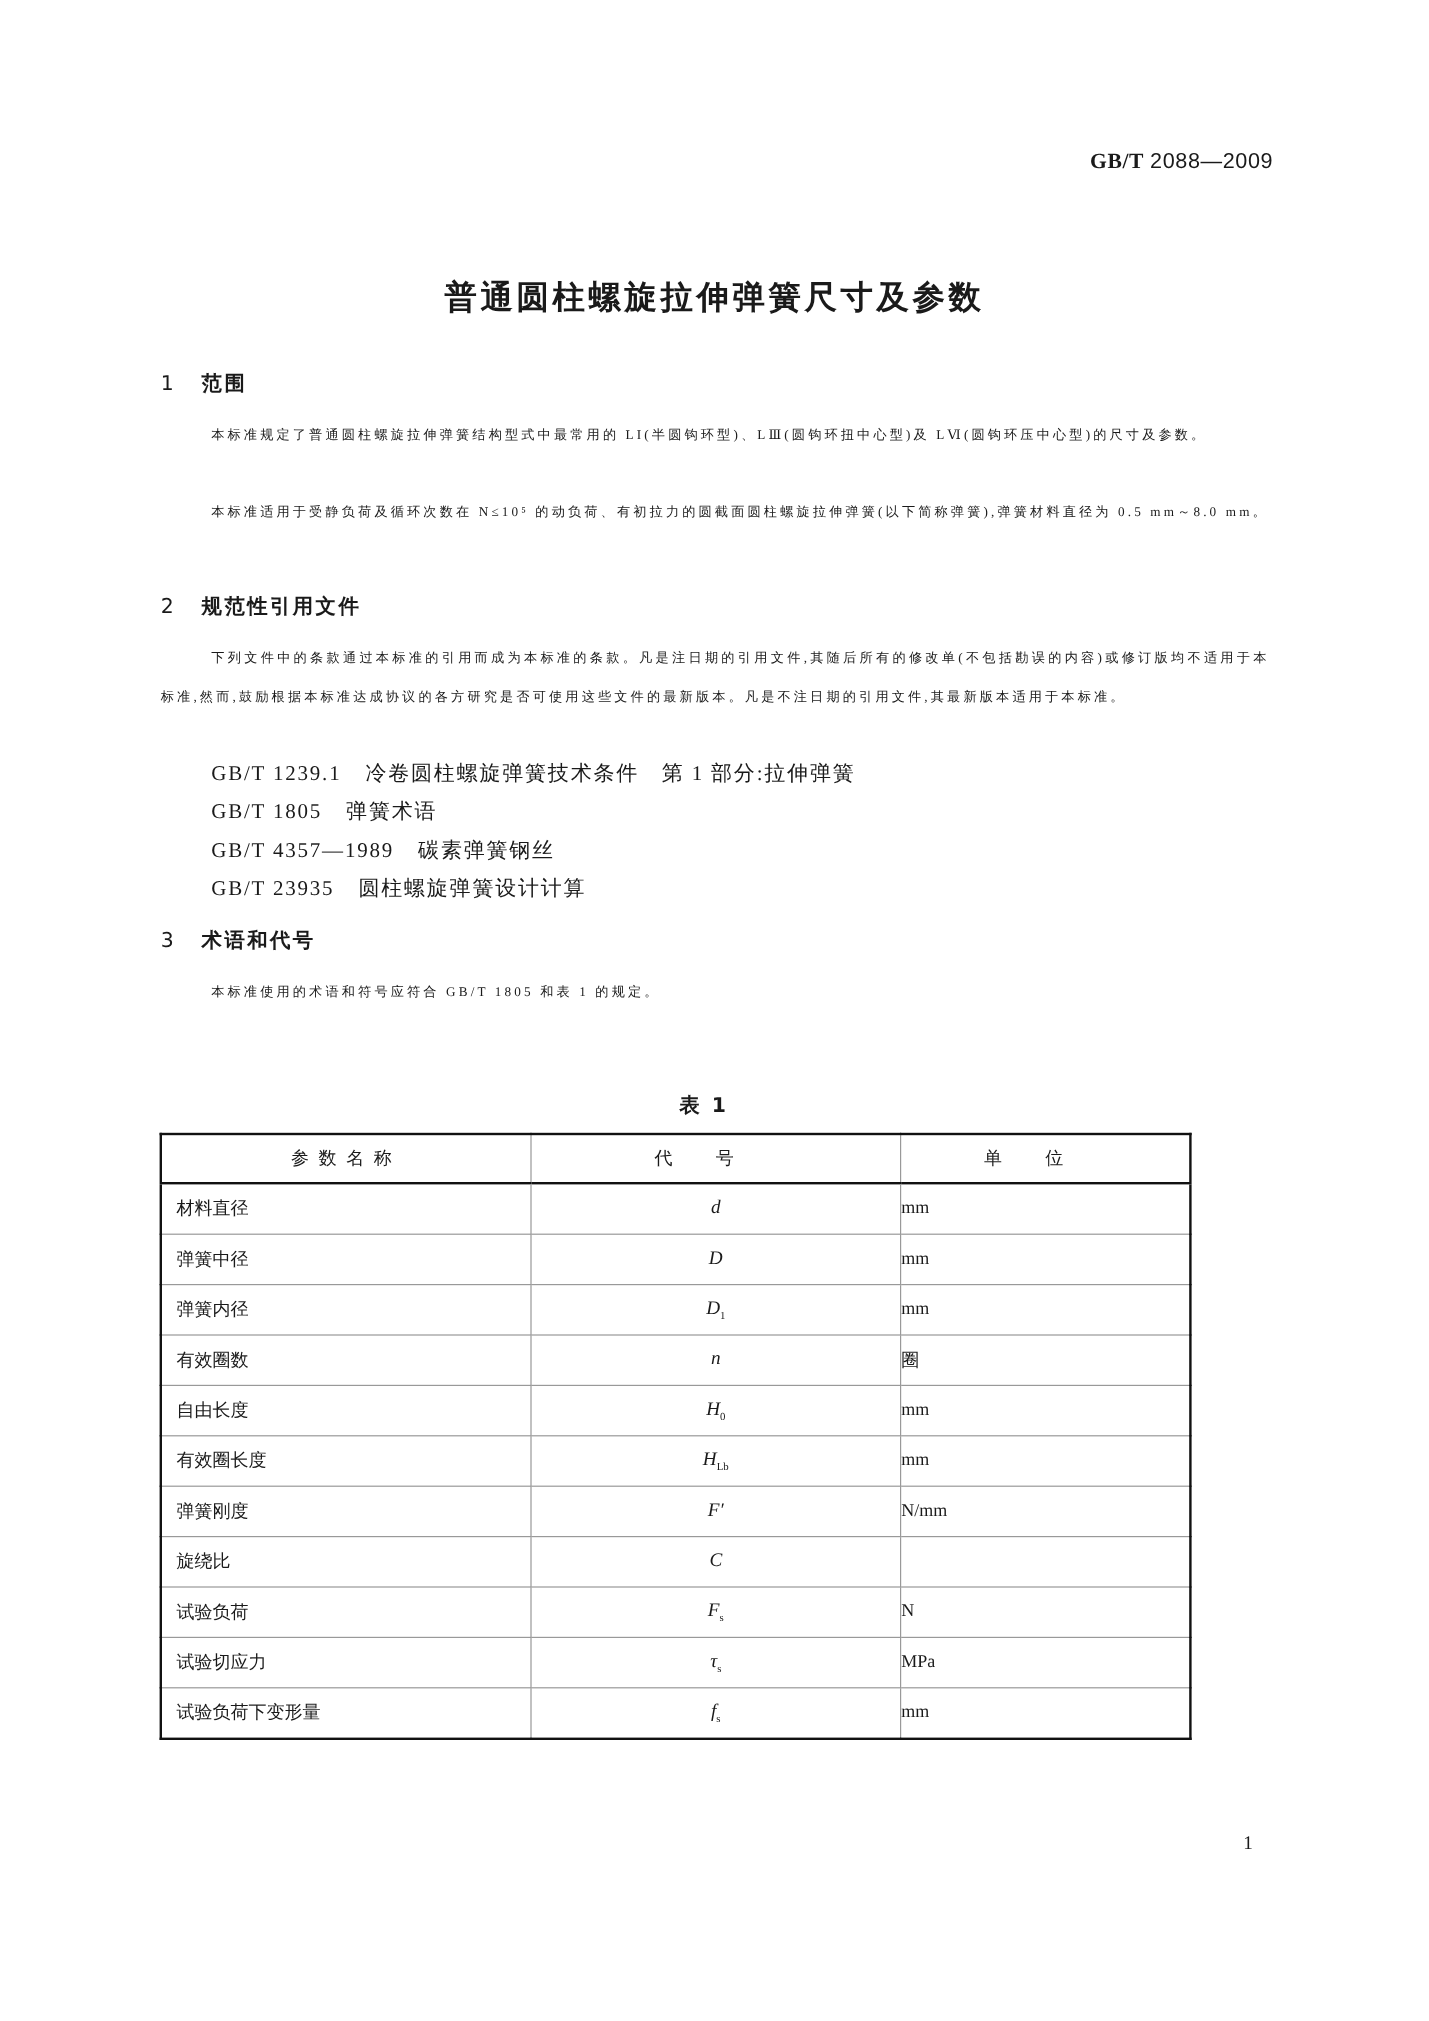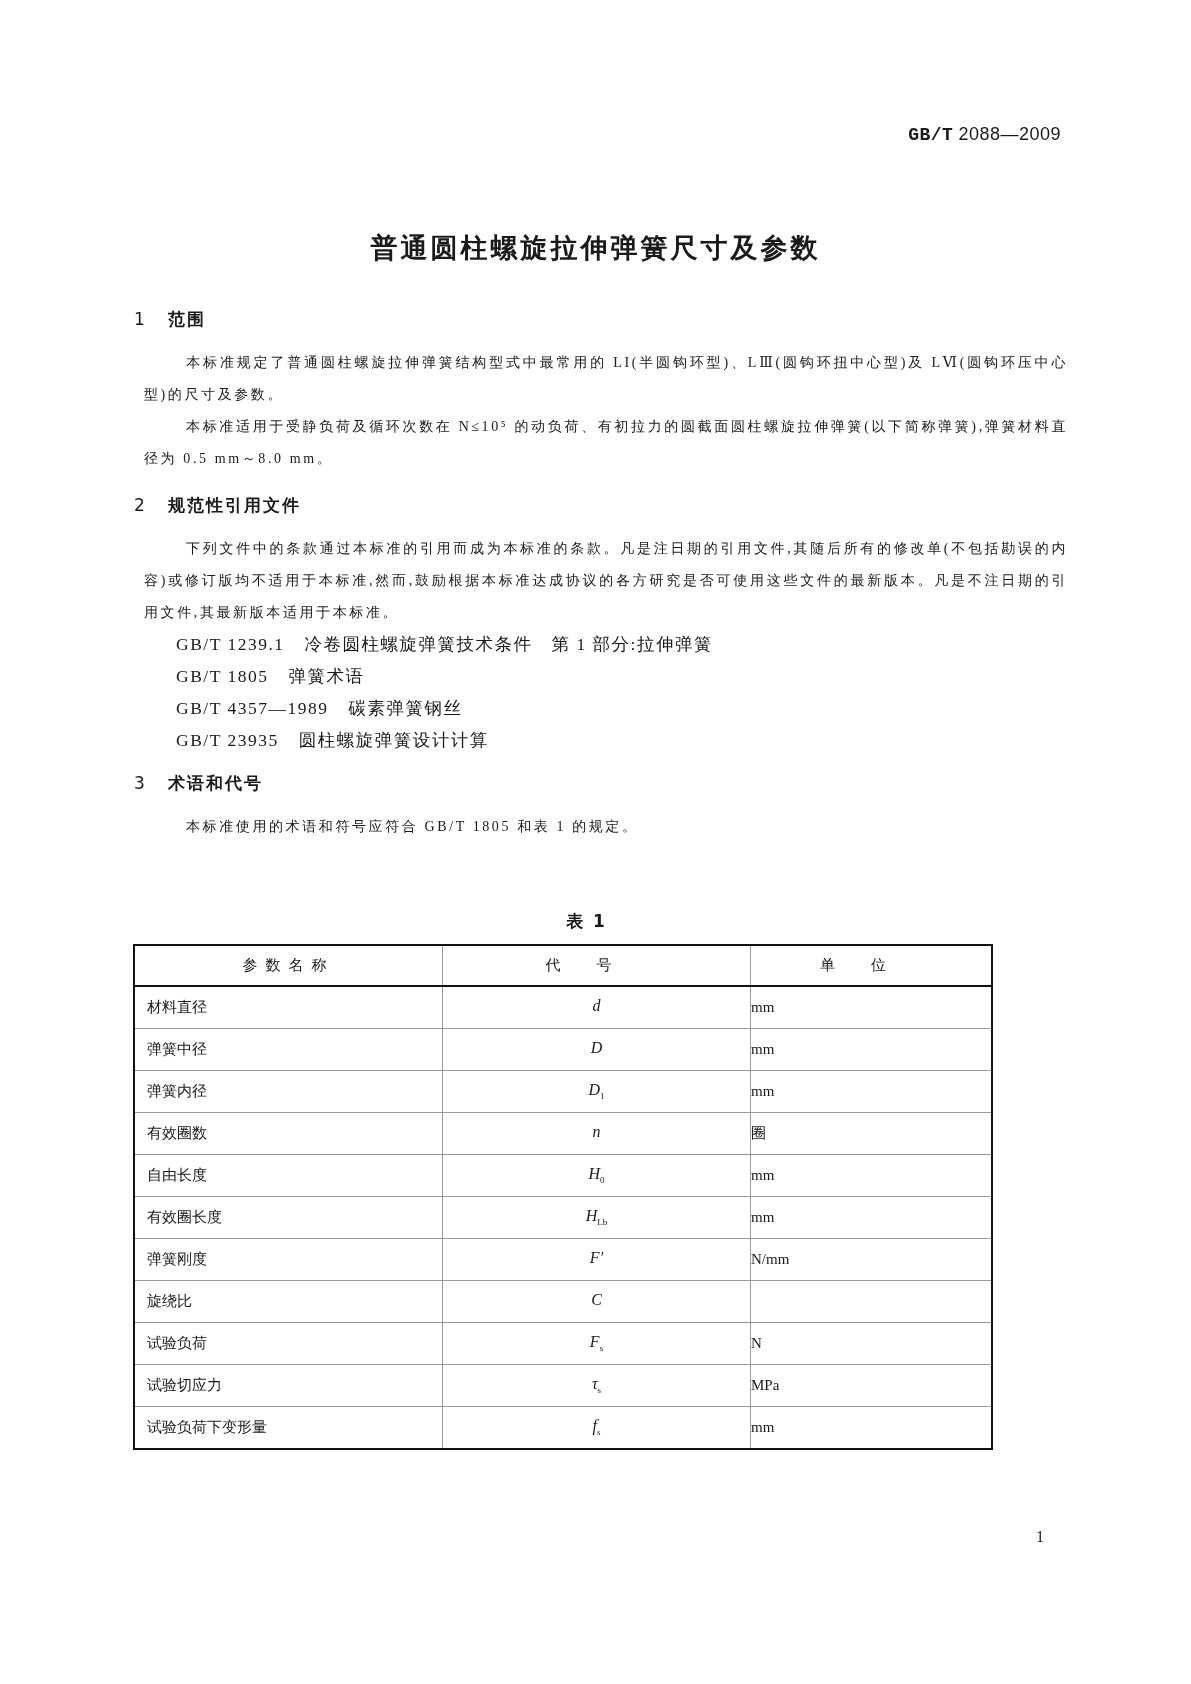--- a/index.html
+++ b/index.html
@@ -1,26 +1,26 @@
 <!DOCTYPE html>
 <html><head>
 <meta charset="utf-8">
 <style>
   html, body { margin: 0; padding: 0; background: #ffffff; }
   body { width: 1191px; height: 1684px; position: relative; overflow: hidden; color: #1a1a1a;
          font-family: "Liberation Serif", "DejaVu Serif", serif; }
   .abs { position: absolute; }
   .std-no { right: 130px; top: 124px; font-size: 18px; letter-spacing: 0.5px; }
-  .std-no b { font-family: Liberation Mono, monospace; font-weight: bold; }
+  .std-no b { font-family: Liberation Serif, serif; font-weight: bold; }
   .std-no span.num { font-family: "Liberation Sans", "DejaVu Sans", sans-serif; }
   .title { left: 0; width: 1191px; top: 230px; text-align: center; font-size: 27px; letter-spacing: 3px;
            font-family: "DejaVu Sans", "Liberation Sans", sans-serif; font-weight: bold; }
   .h { left: 134px; font-size: 17px; font-family: "DejaVu Sans", "Liberation Sans", sans-serif; font-weight: bold; letter-spacing: 2px; }
   .h .n { display: inline-block; width: 34px; font-weight: normal; }
-  .p { left: 144px; width: 924px; font-size: 14px; line-height: 32px; letter-spacing: 2.6px; text-align: justify; }
+  .p { left: 134px; width: 924px; font-size: 11px; line-height: 32px; letter-spacing: 2.6px; text-align: justify; }
   .p .ind { display: inline-block; width: 42px; }
   .ref { left: 176px; font-size: 17.5px; line-height: 32px; letter-spacing: 1.5px; }
   .ref .code { display: inline-block; margin-right: 20px; }
   .caption { left: 0; width: 1173px; top: 910px; text-align: center; font-size: 17px; font-weight: bold;
              font-family: "DejaVu Sans", "Liberation Sans", sans-serif; letter-spacing: 2px; }
   table.t1 { position: absolute; left: 133px; top: 944px; width: 860px; border-collapse: collapse;
              border: 2px solid #111; font-size: 15px; }
   table.t1 th, table.t1 td { border: 1px solid #999; height: 41px; padding: 0; }
   table.t1 tr.head th { border-bottom: 2px solid #111; font-weight: normal; font-size: 15px; height: 39px; }
   table.t1 td.name { padding-left: 12px; text-align: left; width: 295px; }

